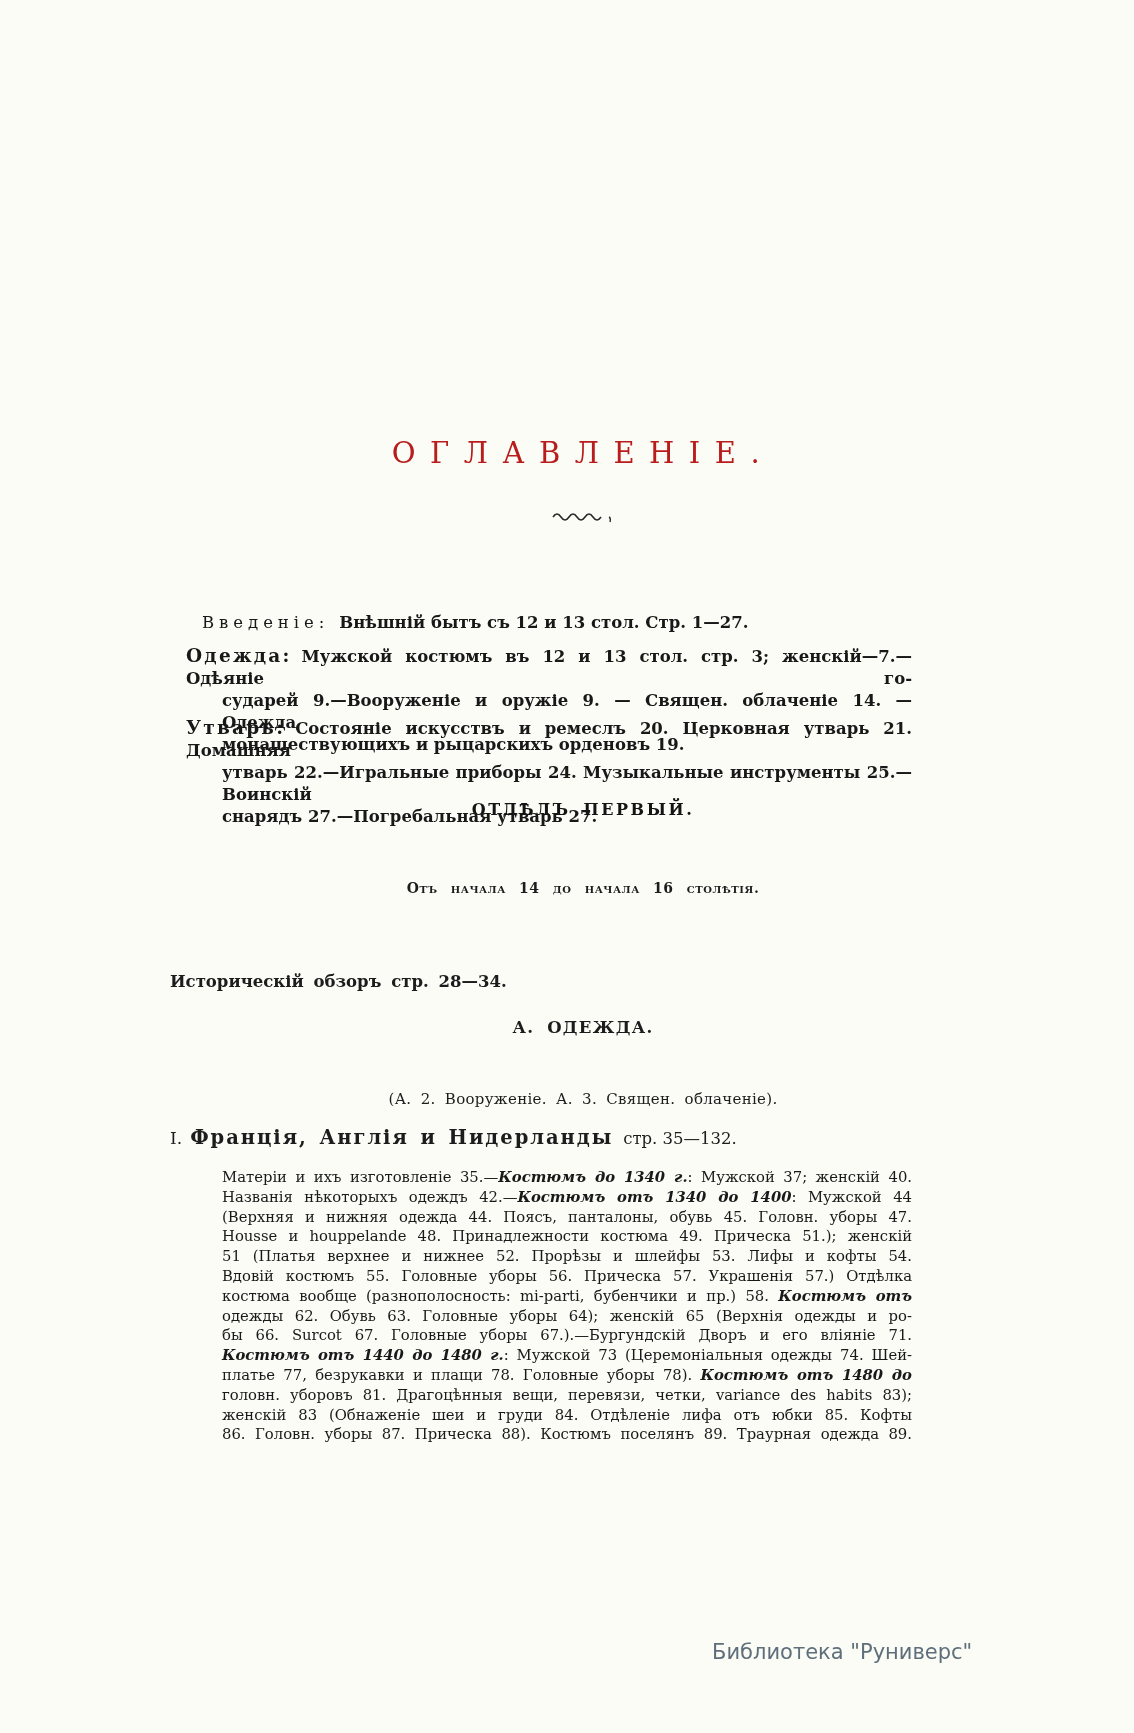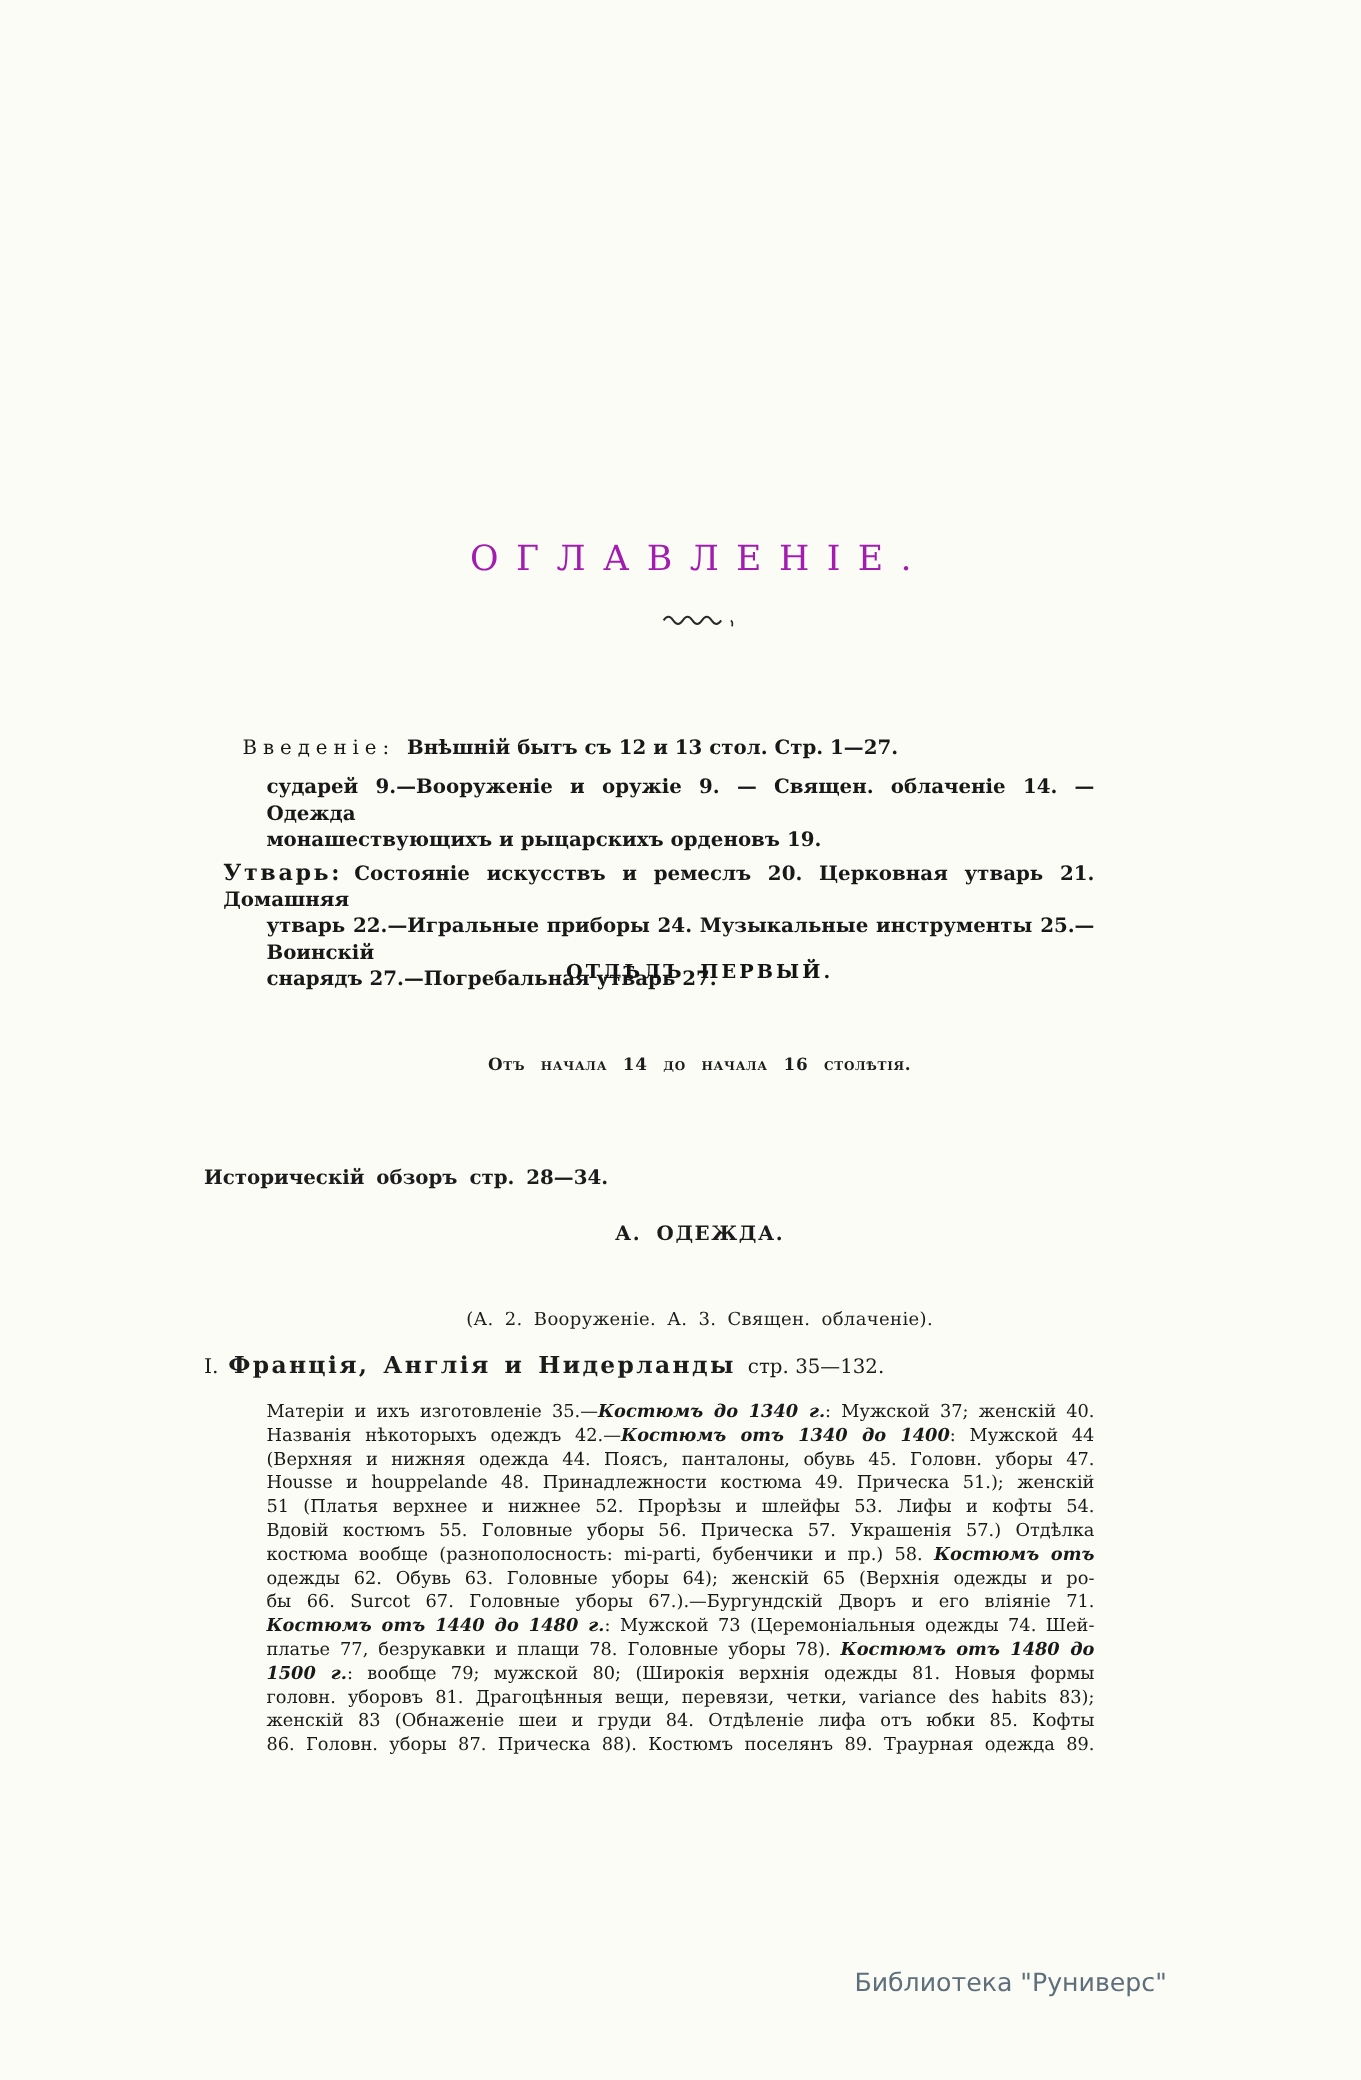--- a/index.html
+++ b/index.html
@@ -8,22 +8,22 @@
     background:#fafcf5;
     position:relative;
     font-family:"DejaVu Serif","Liberation Serif",serif;
     color:#1c1c1c;
     overflow:hidden;
   }
   .abs{position:absolute;}
   .col{left:170px;width:742px;}
   .centered{text-align:center;transform:translateX(42px);}
   .page-title{
-    top:448px;font-size:29px;letter-spacing:.5em;
-    color:#a21caf;white-space:nowrap;
+    top:436px;font-size:29px;letter-spacing:.5em;
+    color:#b91c1c;white-space:nowrap;
   }
   .ornament{top:505px;}
   .ornament svg{display:inline-block;vertical-align:middle;}
   
   .entry{left:170px;width:690px;padding-left:52px;font-size:16.5px;
          font-weight:700;line-height:22px;color:#181818;}
   .eline{text-align:justify;}
   .eline.jl{text-align-last:justify;}
   .eline.first0{margin-left:-20px;}
   .eline.first{margin-left:-36px;}
@@ -64,20 +64,23 @@
   </span>
 </div>
 
 <div class="abs entry" style="top:612px">
   <div class="eline first0">
     <span class="elabel0">Введеніе:</span><span>Внѣшній бытъ съ 12 и 13 стол. Стр. 1—27.</span>
   </div>
 </div>
 
 <div class="abs entry" style="top:645px">
+  <div class="eline first jl">
+    <span class="elabel">Одежда:</span><span>Мужской костюмъ въ 12 и 13 стол. стр. 3; женскій—7.—Одѣяніе го-</span>
+  </div>
   <div class="eline jl"><span>сударей 9.—Вооруженіе и оружіе 9. — Священ. облаченіе 14. — Одежда</span></div>
   <div class="eline"><span>монашествующихъ и рыцарскихъ орденовъ 19.</span></div>
 </div>
 
 <div class="abs entry" style="top:717px">
   <div class="eline first jl">
     <span class="elabel">Утварь:</span><span>Состояніе искусствъ и ремеслъ 20. Церковная утварь 21. Домашняя</span>
   </div>
   <div class="eline jl"><span>утварь 22.—Игральные приборы 24. Музыкальные инструменты 25.—Воинскій</span></div>
   <div class="eline"><span>снарядъ 27.—Погребальная утварь 27.</span></div>
@@ -98,19 +101,18 @@
     <div class="pline"><span>Названія нѣкоторыхъ одеждъ 42.—</span><span class="it">Костюмъ отъ 1340 до 1400</span><span>: Мужской 44</span></div>
     <div class="pline"><span>(Верхняя и нижняя одежда 44. Поясъ, панталоны, обувь 45. Головн. уборы 47.</span></div>
     <div class="pline"><span>Housse и houppelande 48. Принадлежности костюма 49. Прическа 51.); женскій</span></div>
     <div class="pline"><span>51 (Платья верхнее и нижнее 52. Прорѣзы и шлейфы 53. Лифы и кофты 54.</span></div>
     <div class="pline"><span>Вдовій костюмъ 55. Головные уборы 56. Прическа 57. Украшенія 57.) Отдѣлка</span></div>
     <div class="pline"><span>костюма вообще (разнополосность: mi-parti, бубенчики и пр.) 58. </span><span class="it">Костюмъ отъ</span></div>
     <div class="pline"><span>одежды 62. Обувь 63. Головные уборы 64); женскій 65 (Верхнія одежды и ро-</span></div>
     <div class="pline"><span>бы 66. Surcot 67. Головные уборы 67.).—Бургундскій Дворъ и его вліяніе 71.</span></div>
     <div class="pline"><span class="it">Костюмъ отъ 1440 до 1480 г.</span><span>: Мужской 73 (Церемоніальныя одежды 74. Шей-</span></div>
     <div class="pline"><span>платье 77, безрукавки и плащи 78. Головные уборы 78). </span><span class="it">Костюмъ отъ 1480 до</span></div>
-    <div class="pline"><span class="it">1500 г.</span><span>: вообще 79; мужской 80; (Широкія верхнія одежды 81. Новыя формы</span></div>
     <div class="pline"><span>головн. уборовъ 81. Драгоцѣнныя вещи, перевязи, четки, variance des habits 83);</span></div>
     <div class="pline"><span>женскій 83 (Обнаженіе шеи и груди 84. Отдѣленіе лифа отъ юбки 85. Кофты</span></div>
     <div class="pline"><span>86. Головн. уборы 87. Прическа 88). Костюмъ поселянъ 89. Траурная одежда 89.</span></div>
   </div>
 
 <div class="abs watermark">Библиотека "Руниверс"</div>
 
 </body></html>

